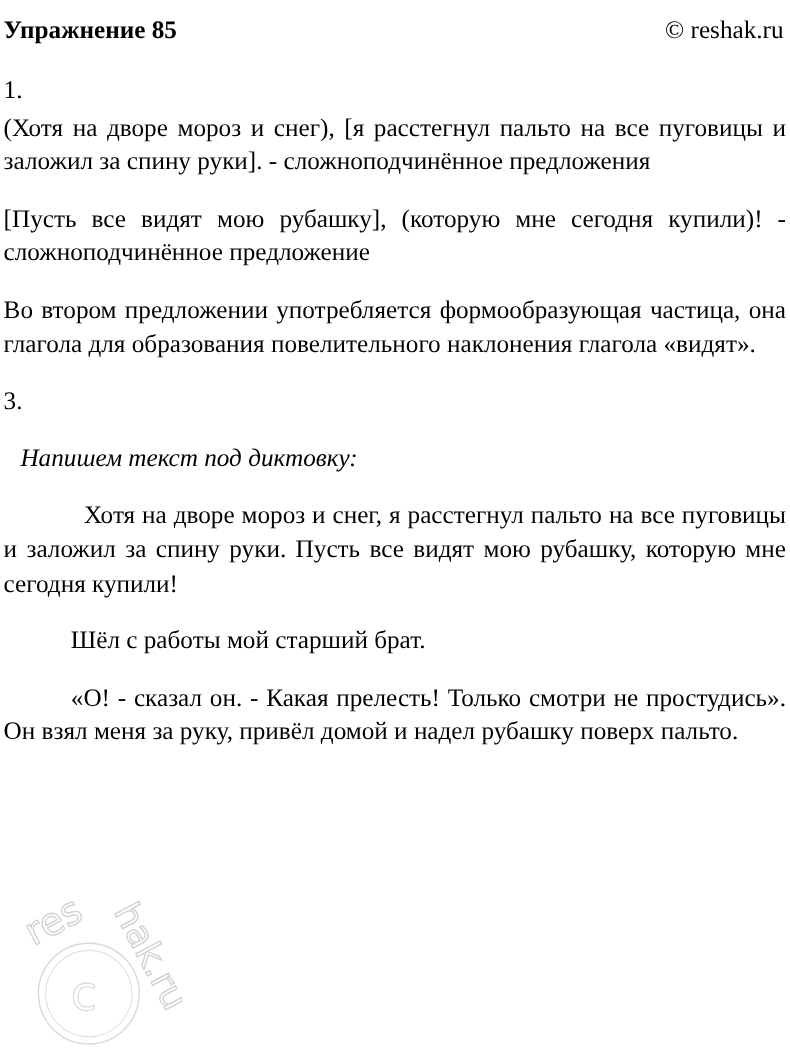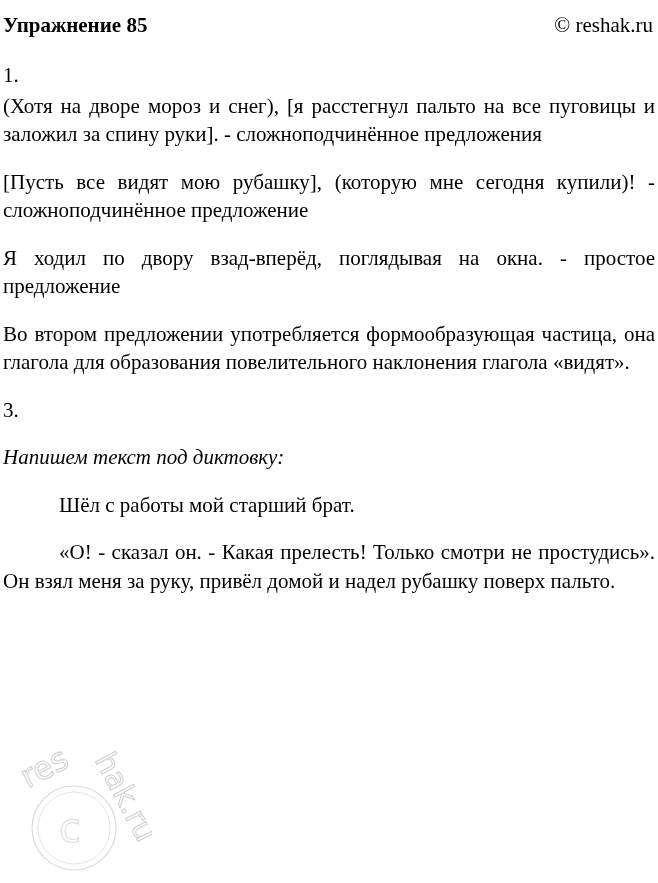--- a/index.html
+++ b/index.html
@@ -41,21 +41,21 @@
     }
     .num {
       margin: 23px 0 0 0;
     }
     p {
       margin: 0;
       text-align: justify;
     }
     .gap { margin-top: 19px; }
     .gap-lg { margin-top: 20px; }
-    .italic { font-style: italic; }
+    .italic { font-style: italic; margin-left: 14px; }
     .indent { text-indent: 67px; }
     .indent-half { padding-left: 56px; }
     .watermark {
       position: absolute;
       left: 12px;
       top: 730px;
       width: 140px;
       height: 150px;
       pointer-events: none;
       opacity: 0.55;
@@ -67,27 +67,27 @@
 <div class="page">
   <div class="header">
     <span class="title">Упражнение 85</span>
     <span class="copyright">© reshak.ru</span>
   </div>
 
   <div class="num">1.</div>
 
   <p class="gap-lg" style="margin-top:2px">(Хотя на дворе мороз и снег), [я расстегнул пальто на все пуговицы и заложил за спину руки]. - сложноподчинённое предложения</p>
   <p class="gap">[Пусть все видят мою рубашку], (которую мне сегодня купили)! - сложноподчинённое предложение</p>
-  <p class="gap">Я ходил по двору взад-вперёд, поглядывая на окна. - простое предложение</p>
   <p class="gap">Во втором предложении употребляется формообразующая частица, она глагола для образования повелительного наклонения глагола «видят».</p>
 
   <div class="gap">3.</div>
 
   <p class="gap italic">Напишем текст под диктовку:</p>
 
+  <p class="gap indent">Хотя на дворе мороз и снег, я расстегнул пальто на все пуговицы и заложил за спину руки. Пусть все видят мою рубашку, которую мне сегодня купили!</p>
   <p class="gap indent-half">Шёл с работы мой старший брат.</p>
   <p class="gap" style="text-indent:56px">«О! - сказал он. - Какая прелесть! Только смотри не простудись». Он взял меня за руку, привёл домой и надел рубашку поверх пальто.</p>
 </div>
 
 <div class="watermark">
   <svg width="140" height="150" viewBox="0 0 140 150">
     <circle cx="62" cy="98" r="42" fill="none" stroke="#bbbbbb" stroke-width="1.2"></circle>
     <circle cx="62" cy="98" r="36" fill="none" stroke="#cccccc" stroke-width="1"></circle>
     <text x="47" y="112" font-family="DejaVu Sans, sans-serif" font-size="40" fill="none" stroke="#bbbbbb" stroke-width="1">c</text>
     <text x="10" y="45" font-family="DejaVu Sans, sans-serif" font-size="32" fill="none" stroke="#aaaaaa" stroke-width="1.1" transform="rotate(-28 40 40)">res</text>

